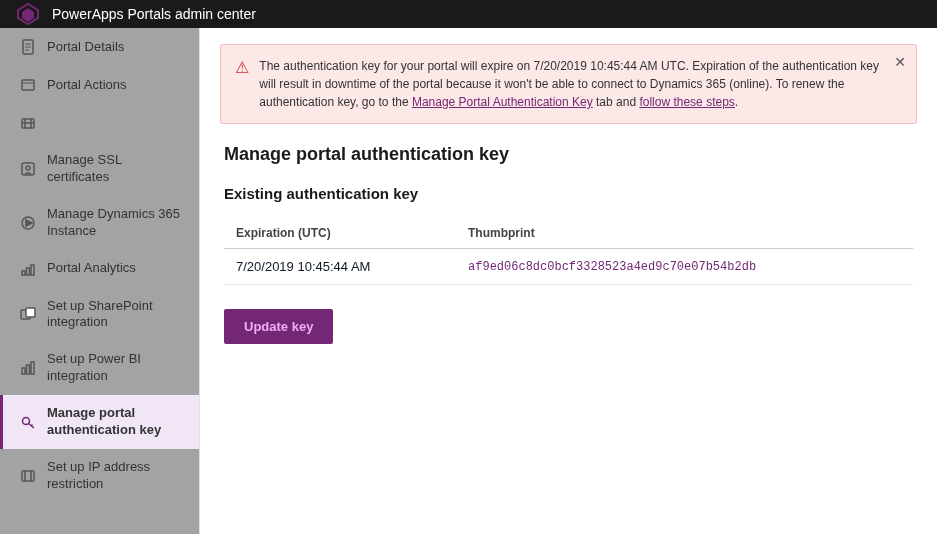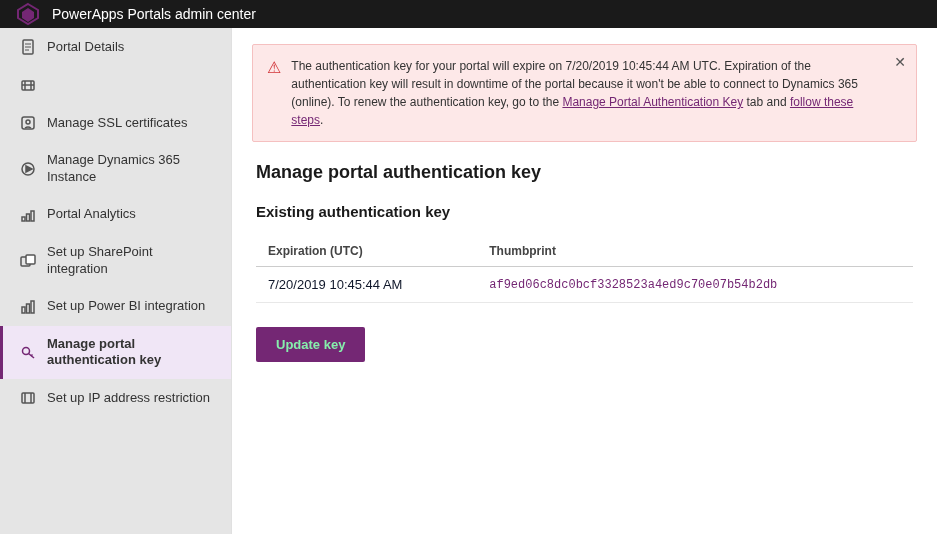--- a/index.html
+++ b/index.html
@@ -29,22 +29,22 @@
 
     
     .main-layout {
       display: flex;
       flex: 1;
       overflow: hidden;
     }
 
     
     .sidebar {
-      width: 232px;
-      background: #e5e5e5;
+      width: 200px;
+      background: #a3a3a3;
       border-right: 1px solid #e0e0e0;
       overflow-y: auto;
       flex-shrink: 0;
     }
     .sidebar-item {
       display: flex;
       align-items: center;
       padding: 10px 16px;
       cursor: pointer;
       color: #333;
@@ -160,21 +160,21 @@
     }
     .auth-table td.thumbprint {
       color: #742774;
       font-family: Liberation Mono, monospace;
       font-size: 12px;
     }
 
     
     .btn-update {
       background: #742774;
-      color: #86efac;
+      color: #f0abfc;
       border: none;
       padding: 10px 20px;
       font-size: 13px;
       font-weight: 600;
       cursor: pointer;
       border-radius: 2px;
     }
   </style>
 </head>
 <body>
@@ -198,20 +198,29 @@
         <svg width="16" height="16" viewBox="0 0 16 16" fill="currentColor">
             <rect x="3" y="1" width="10" height="14" rx="1" fill="none" stroke="currentColor" stroke-width="1.5"></rect>
             <line x1="5" y1="5" x2="11" y2="5" stroke="currentColor" stroke-width="1"></line>
             <line x1="5" y1="8" x2="11" y2="8" stroke="currentColor" stroke-width="1"></line>
             <line x1="5" y1="11" x2="9" y2="11" stroke="currentColor" stroke-width="1"></line>
           </svg>
       </span>
       <span>Portal Details</span>
     </div>
 
+    <div class="sidebar-item">
+      <span class="sidebar-icon">
+        <svg width="16" height="16" viewBox="0 0 16 16" fill="currentColor">
+            <rect x="2" y="3" width="12" height="10" rx="1" fill="none" stroke="currentColor" stroke-width="1.5"></rect>
+            <line x1="2" y1="6" x2="14" y2="6" stroke="currentColor" stroke-width="1"></line>
+          </svg>
+      </span>
+      <span>Portal Actions</span>
+    </div>
 
     <div class="sidebar-item">
       <span class="sidebar-icon">
         <svg width="16" height="16" viewBox="0 0 16 16" fill="none" stroke="currentColor" stroke-width="1.5">
             <rect x="2" y="4" width="12" height="9" rx="1"></rect>
             <path d="M5 4 L5 13"></path>
             <path d="M11 4 L11 13"></path>
             <path d="M2 8 L14 8"></path>
           </svg>
       </span>

